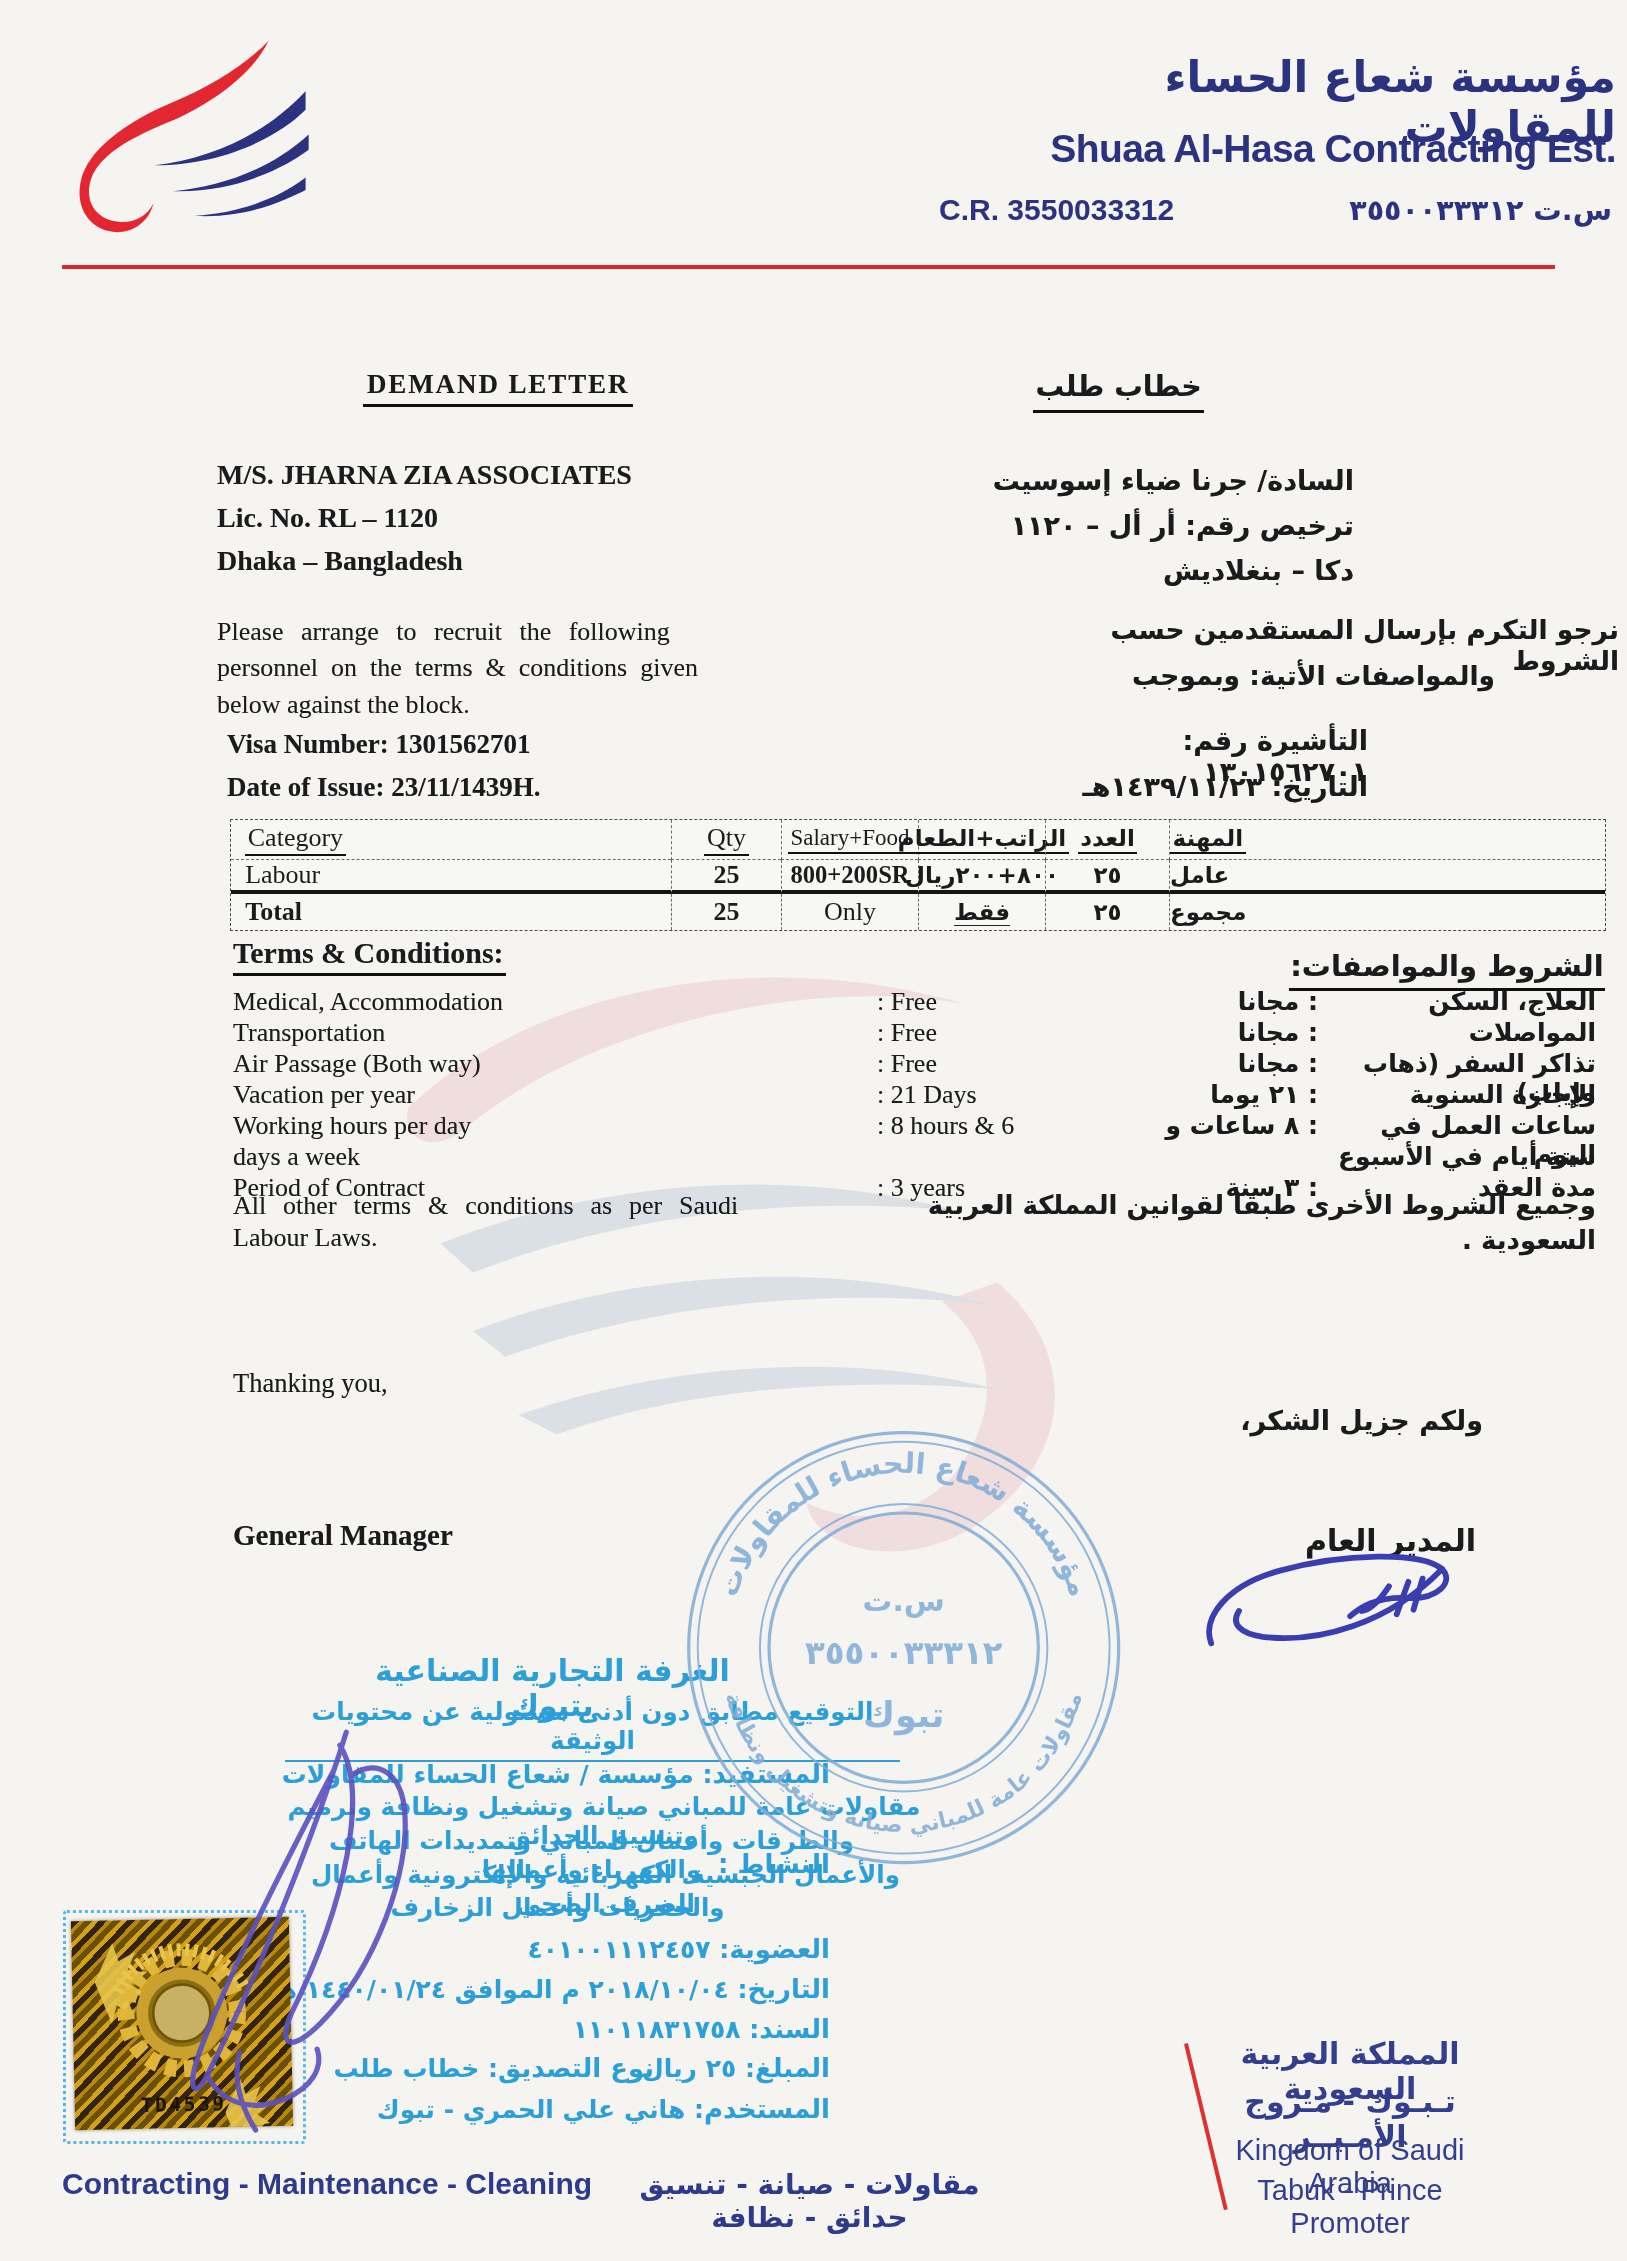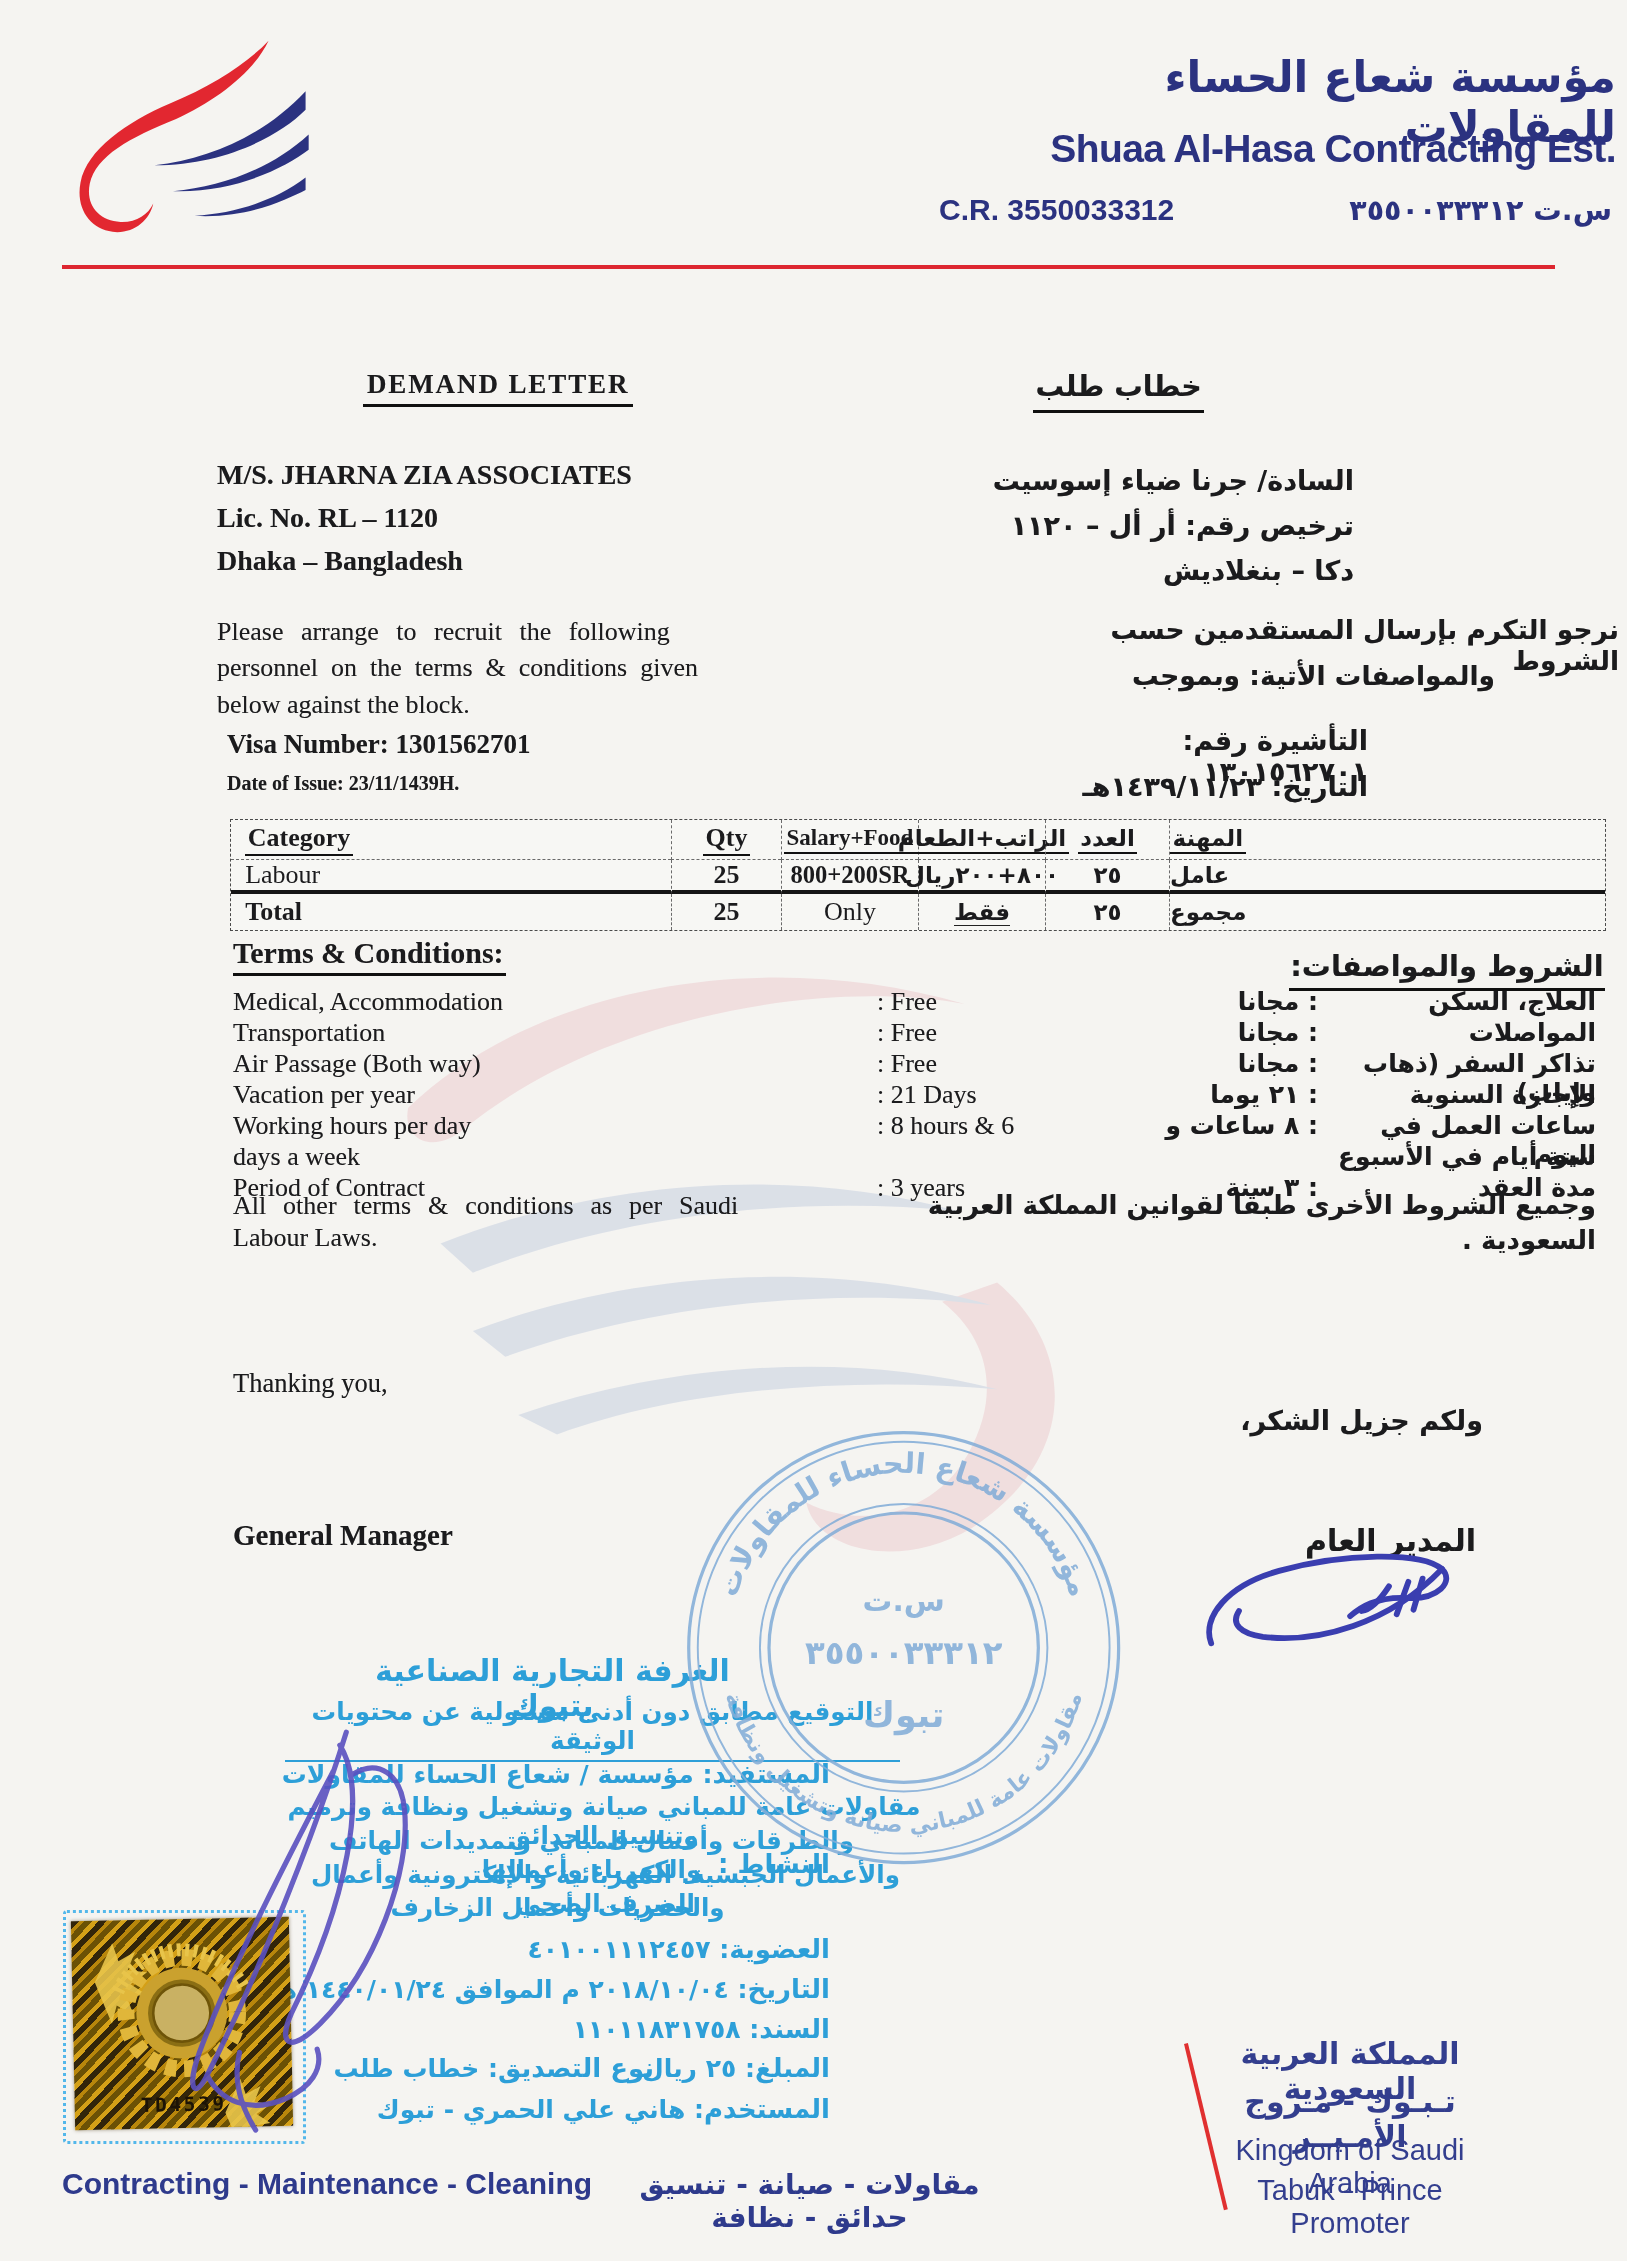--- a/index.html
+++ b/index.html
@@ -24,32 +24,32 @@
   .title-en{left:363px;top:369px;font-size:27px;font-weight:bold;letter-spacing:1.9px;border-bottom:3.9px solid #101010;padding:0 3.9px 3.9px 3.9px;}
   .title-ar{left:1033px;top:370px;font-size:28.5px;font-weight:bold;border-bottom:3.9px solid #101010;padding:0 2.6px 6.5px 2.6px;}
 
   .addr-en{left:217px;top:453px;font-size:28px;font-weight:bold;line-height:43px;}
   .addr-ar{left:907px;top:458px;width:447px;text-align:right;font-size:27px;font-weight:bold;line-height:45px;}
 
   .body-en-line{left:217px;width:622px;font-size:26px;line-height:37px;}
   .ws-lg{word-spacing:11px;}
   .ws-md{word-spacing:6.5px;}
   .visa-en{left:227px;top:729px;font-size:27px;font-weight:bold;}
-  .date-en{left:227px;top:772px;font-size:20px;font-weight:bold;}
+  .date-en{left:227px;top:772px;font-size:27px;font-weight:bold;}
   .body-ar1{left:997px;top:614px;width:622px;text-align:right;font-size:26.5px;font-weight:bold;}
   .body-ar2{left:1094px;top:660px;width:401px;text-align:right;font-size:26.5px;font-weight:bold;}
   .visa-ar{left:1036px;top:725px;width:332px;text-align:right;font-size:27px;font-weight:bold;}
   .date-ar{left:1036px;top:771px;width:332px;text-align:right;font-size:27px;font-weight:bold;}
 
   
   .demand-table{left:230px;top:819px;width:1374px;border:1.9px dashed #4a4a4a;display:grid;
     grid-template-columns:440px 110px 137px 127px 124px 1fr;background:rgba(255,255,255,.25);}
   .tcell{border-left:1.3px dashed #6a6a6a;display:flex;align-items:center;justify-content:center;font-size:26px;}
   .tcell.first{border-left:none;justify-content:flex-start;padding-left:14.2px;}
-  .tcell.hdr{height:39px;border-bottom:1.3px dashed #6a6a6a;font-weight:bold;}
+  .tcell.hdr{height:39px;border-bottom:1.3px dashed #6a6a6a;font-weight:normal;}
   .tcell.hdr .u{border-bottom:2.6px solid #111;padding:0 2.6px 1.3px 2.6px;}
   .tcell.r1{height:30px;border-bottom:4.5px solid #151515;}
   .tcell.r2{height:36px;}
   .tcell.arb{font-family:"DejaVu Sans",sans-serif;direction:rtl;font-size:23px;font-weight:bold;}
   .tcell.prof{justify-content:flex-end;padding-right:31px;}
   .b{font-weight:bold;}
 
   
   .terms-head-en{left:233px;top:936px;font-size:30px;font-weight:bold;border-bottom:3.2px solid #101010;padding:0 2.6px 2.6px 0;}
   .terms-head-ar{right:22px;top:949px;font-size:29px;font-weight:bold;border-bottom:3.2px solid #101010;padding:0 1.3px 5.2px 1.3px;}

